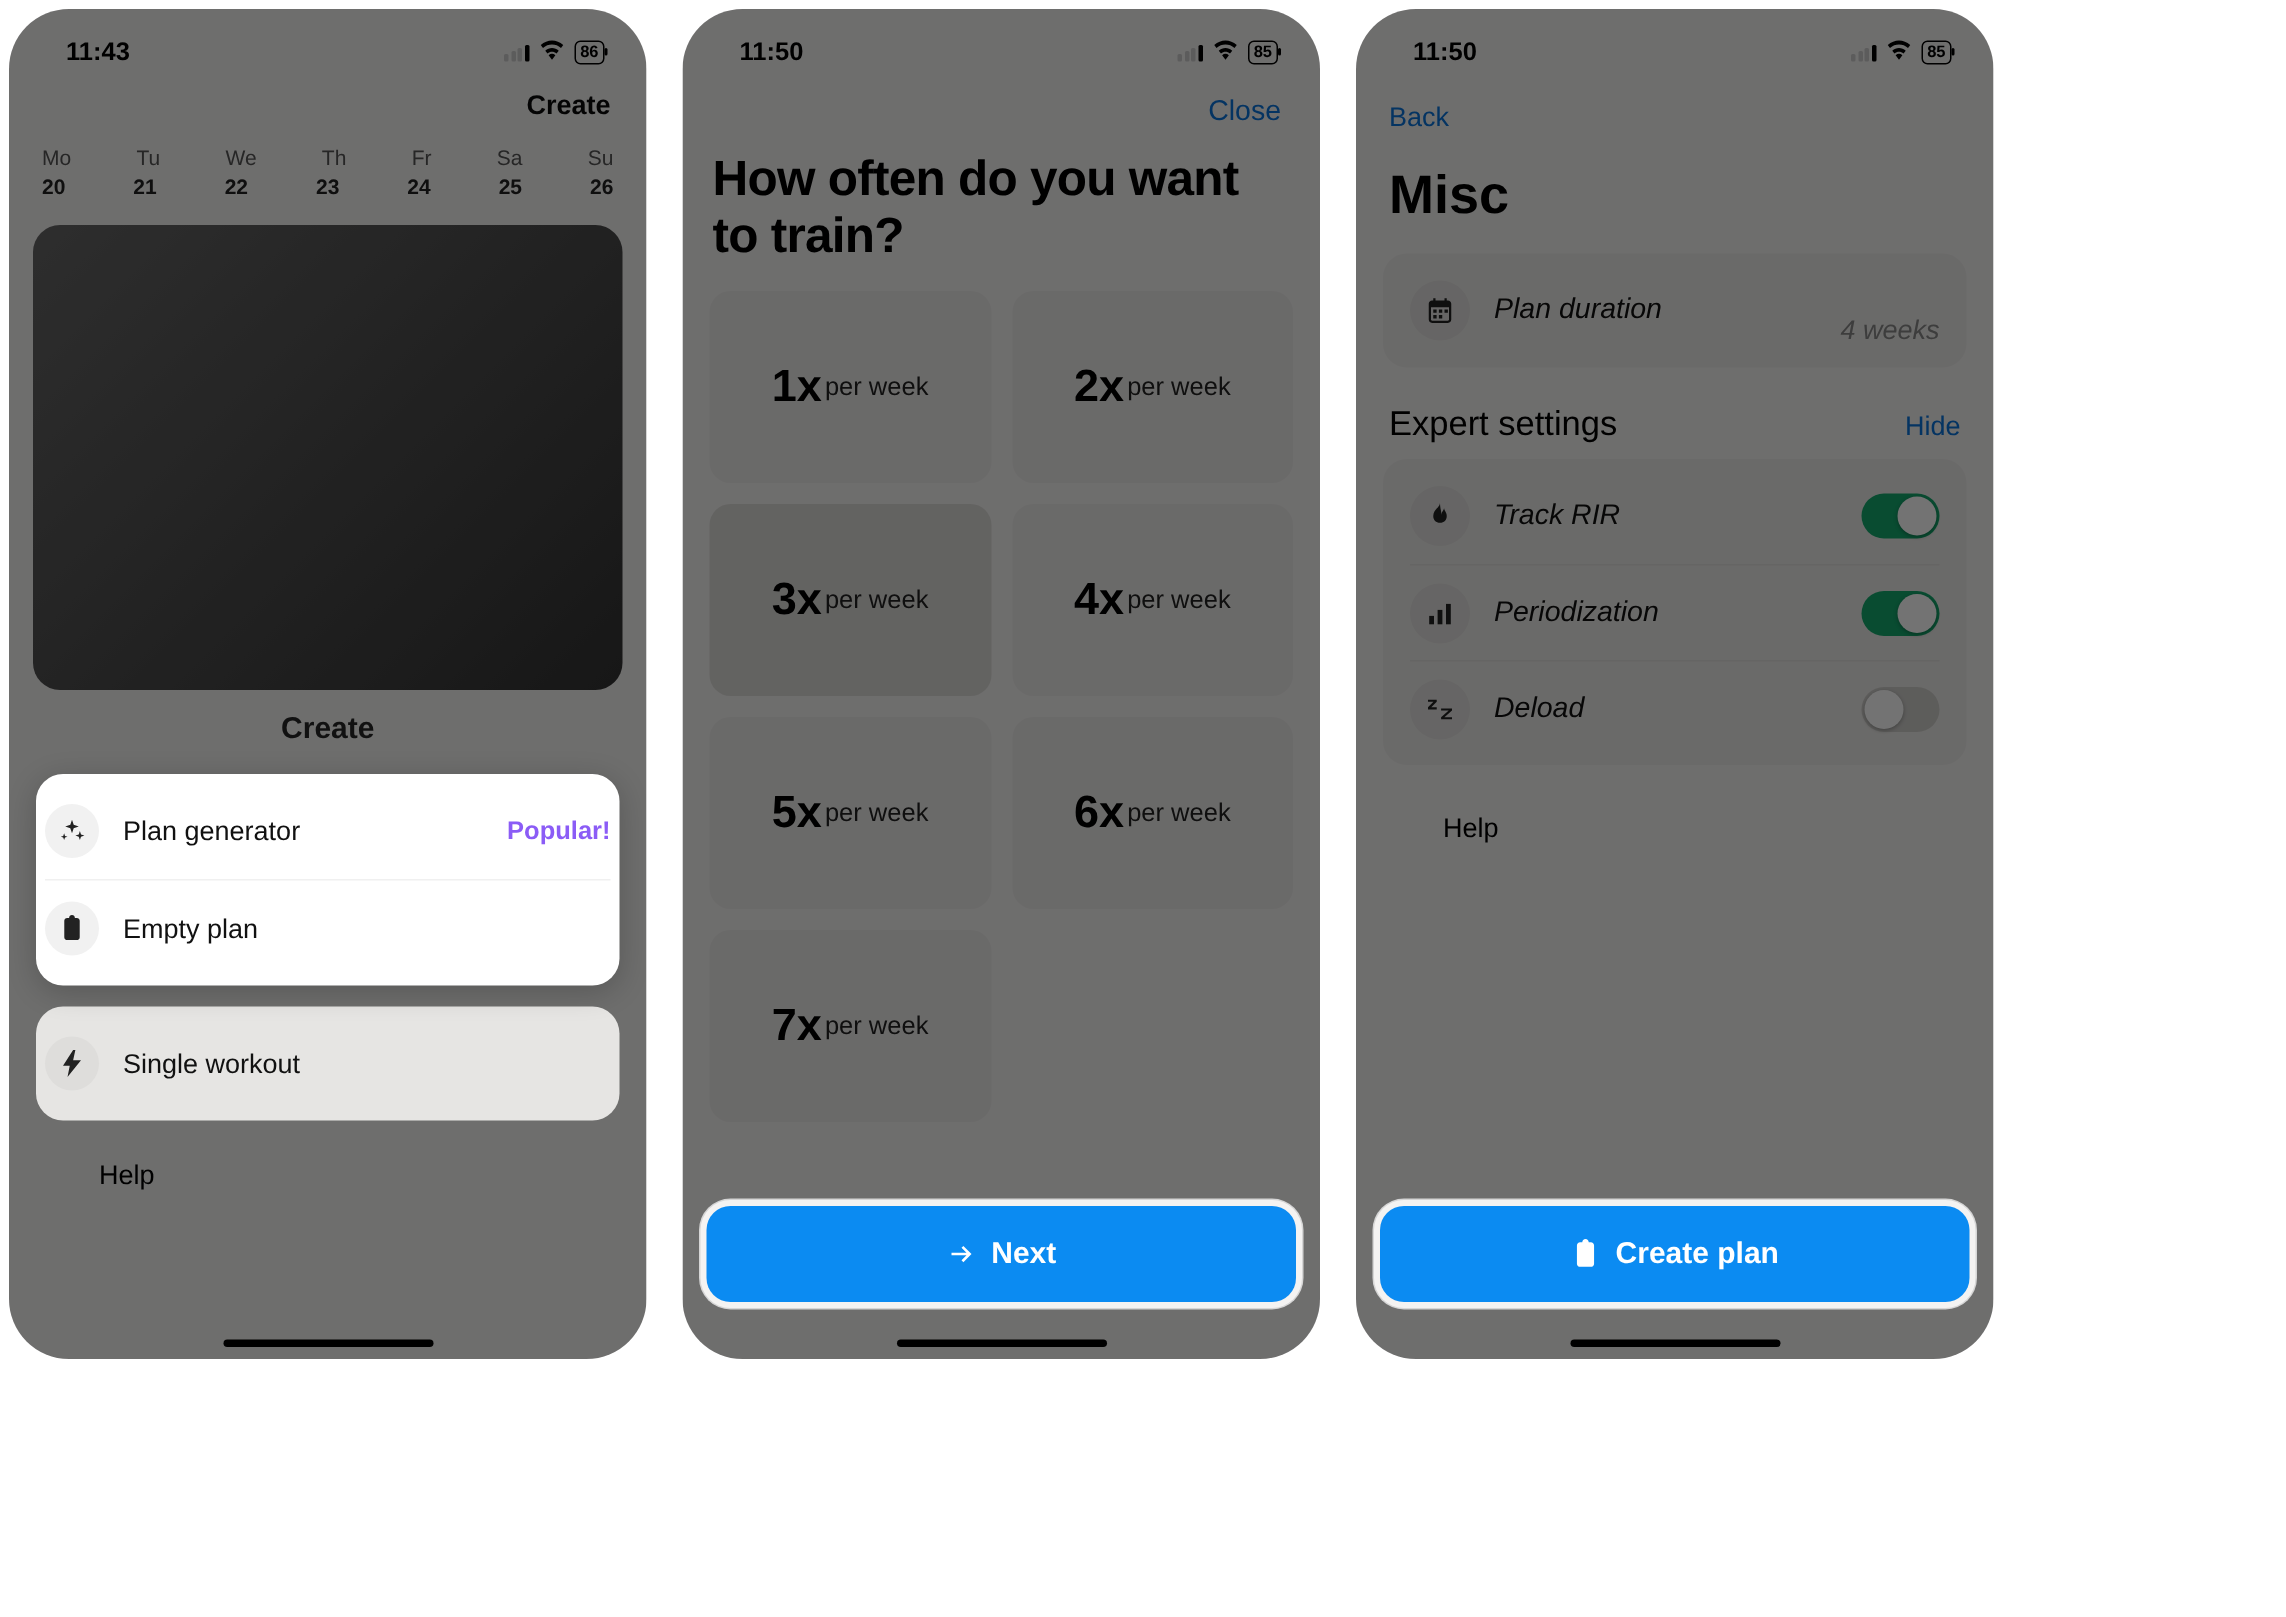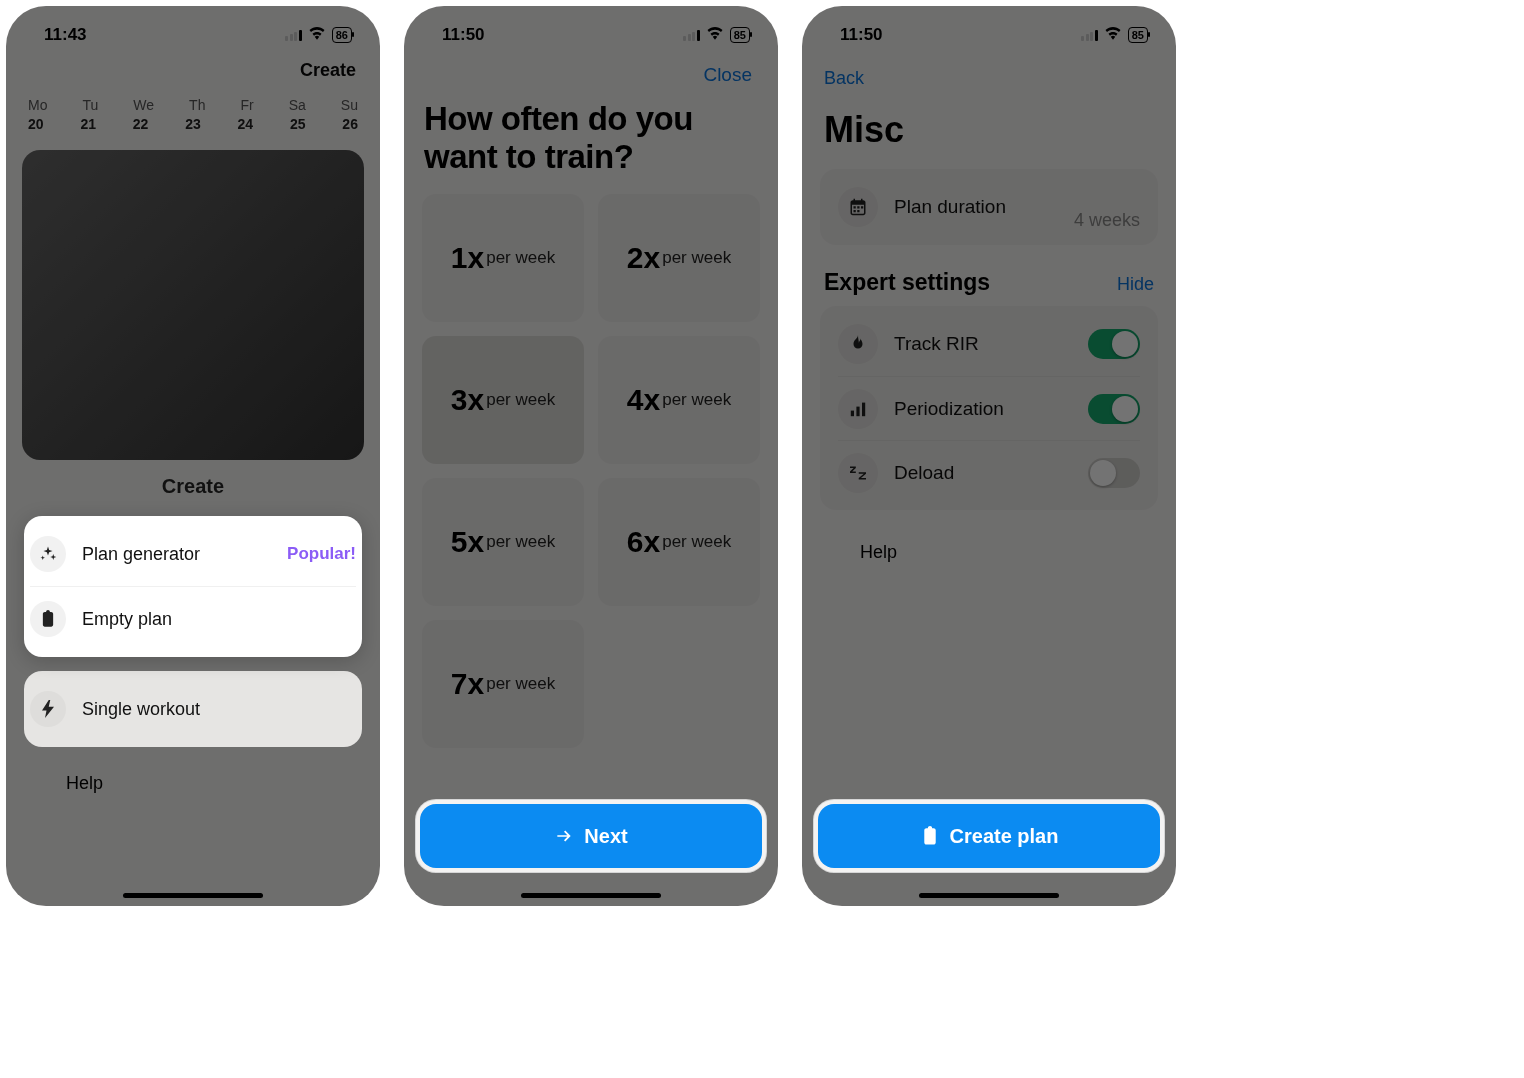--- a/index.html
+++ b/index.html
@@ -6,21 +6,21 @@
   body {
     font-family: -apple-system, BlinkMacSystemFont, 'Segoe UI', sans-serif;
     background: #fff;
     display: flex;
     gap: 24px;
     padding: 6px;
     width: 1524px;
     height: 1078px;
   }
   .phone {
-    width: 374px;
+    width: 425px;
     height: 900px;
     border-radius: 40px;
     background: #f4f3f2;
     position: relative;
     overflow: hidden;
     flex-shrink: 0;
   }
   .status-bar {
     display: flex;
     justify-content: space-between;
@@ -81,28 +81,28 @@
     height:64px; border-radius:16px; background:#0b8bf2; color:#fff;
     display:flex; align-items:center; justify-content:center; gap:10px;
     font-size:20px; font-weight:600;
     box-shadow:0 0 0 4px #f4f3f2, 0 0 0 5px #d6d6d6;
   }
   .cta-btn svg { width:20px; height:20px; fill:#fff;}
 
   
   .back-link { color:#0b73d9; font-size:18px; font-weight:500; padding:18px 22px 6px;}
   .page-title { font-size:36px; font-weight:700; padding:14px 22px 18px;}
-  .setting-card { margin:0 18px 24px; background:#ecebe9; border-radius:16px; padding:6px 18px;}
+  .setting-card { margin:0 18px 24px; background:#ecebe9; border-radius:16px; padding:6px 18px;font-style:italic;}
   .srow { display:flex; align-items:center; gap:16px; height:64px;}
   .srow + .srow { border-top:1px solid #e0dfdd;}
   .srow .ic { width:40px; height:40px; border-radius:50%; background:#e2e1df; display:flex; align-items:center; justify-content:center; color:#222; flex-shrink:0;}
   .srow .sl { flex:1; font-size:19px; font-weight:500; color:#111;}
   .srow .sv { font-size:18px; color:#888;margin-top:26px;}
   .section-row { display:flex; justify-content:space-between; align-items:baseline; padding:0 22px 10px;}
-  .section-row .st { font-size:23px; font-weight:700;}
+  .section-row .st { font-size:23px; font-weight:400;}
   .section-row .hide { color:#0b73d9; font-size:18px; font-weight:500;}
   .toggle { width:52px; height:30px; border-radius:15px; position:relative; flex-shrink:0;}
   .toggle::after { content:""; position:absolute; width:26px; height:26px; background:#fff; border-radius:50%; top:2px; box-shadow:0 1px 3px rgba(0,0,0,.3);}
   .toggle.on { background:#14a86d;} .toggle.on::after{ right:2px;}
   .toggle.off { background:#cfcecb;} .toggle.off::after{ left:2px;}
 </style>
 </head>
 <body>
 
 <div class="phone">

